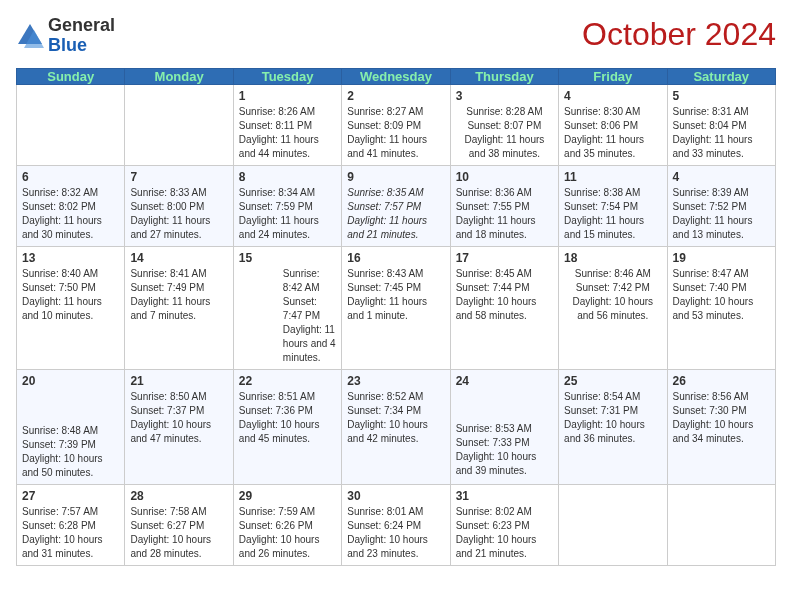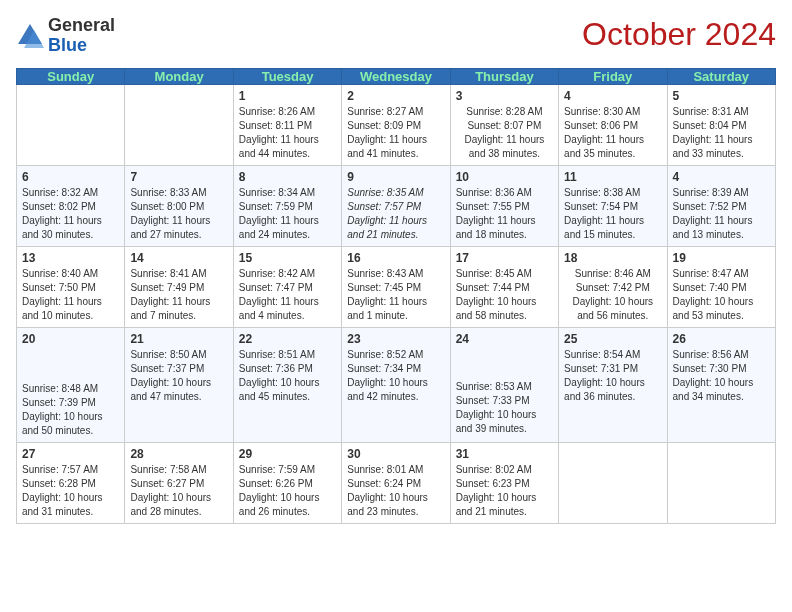--- a/index.html
+++ b/index.html
@@ -217,21 +217,21 @@
 Daylight: 11 hours and 10 minutes.</div>
         </td>
         <td>
           <span class="day-num">14</span>
           <div class="cell-text" style="white-space: pre-line;">Sunrise: 8:41 AM
 Sunset: 7:49 PM
 Daylight: 11 hours and 7 minutes.</div>
         </td>
         <td>
           <span class="day-num">15</span>
-          <div class="cell-text" style="white-space: pre-line;">Sunrise: 8:42 AM
+          <div class="cell-text" style="white-space: pre-line; margin-left: 44px;">Sunrise: 8:42 AM
 Sunset: 7:47 PM
 Daylight: 11 hours and 4 minutes.</div>
         </td>
         <td>
           <span class="day-num">16</span>
           <div class="cell-text" style="white-space: pre-line;">Sunrise: 8:43 AM
 Sunset: 7:45 PM
 Daylight: 11 hours and 1 minute.</div>
         </td>
         <td>

